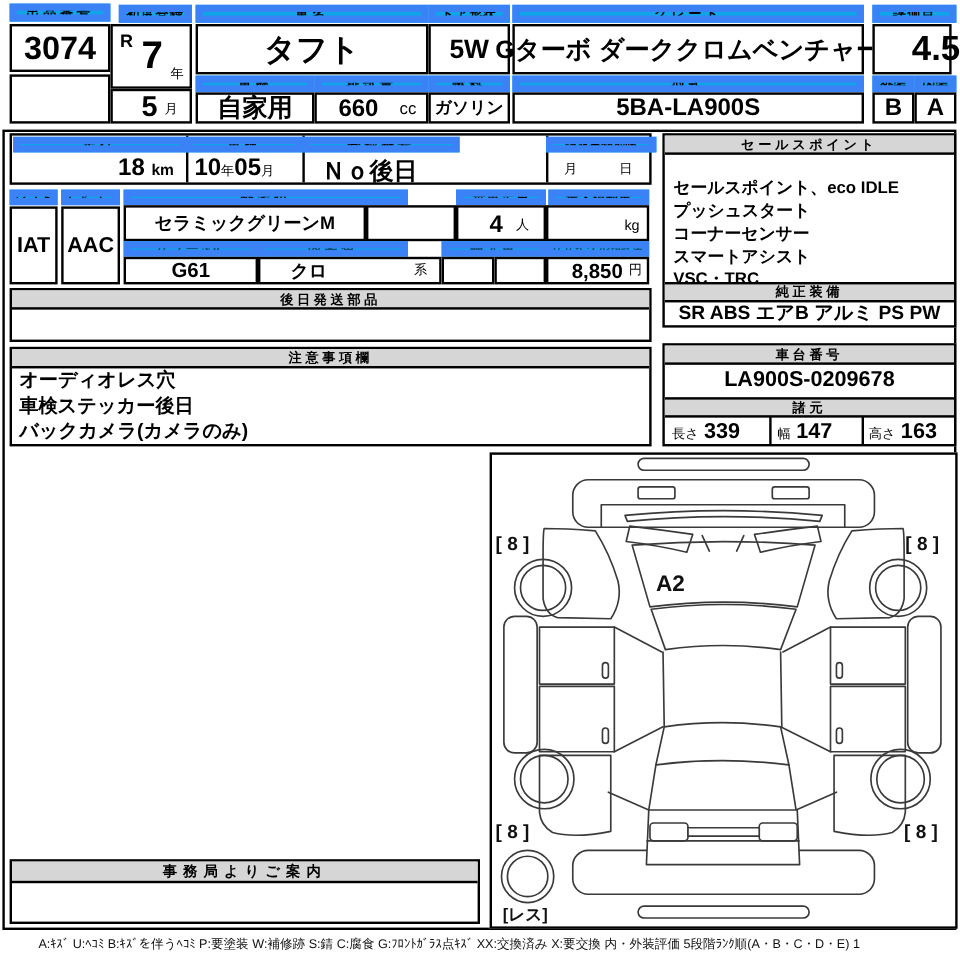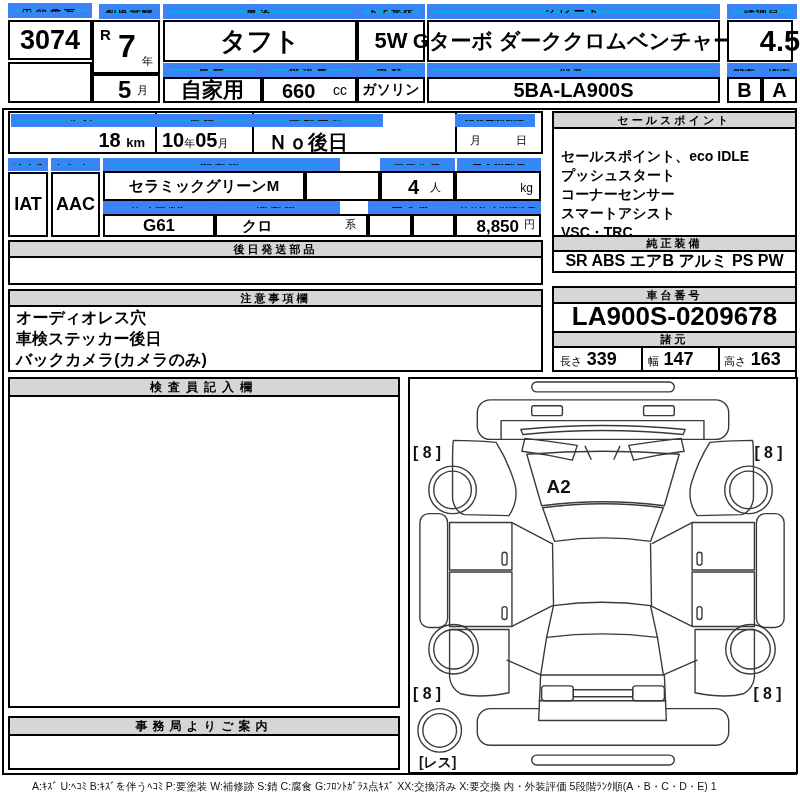--- a/index.html
+++ b/index.html
@@ -68,21 +68,21 @@
 
   <div class="outer"></div>
 
   <div class="bx" style="left:8px;top:111px;width:535px;height:43px;">
     <div class="vl" style="left:145px;top:0;height:39px;"></div>
     <div class="vl" style="left:242px;top:0;height:39px;"></div>
     <div class="vl" style="left:445px;top:0;height:39px;"></div>
     <div class="gh" style="left:1px;top:1px;width:144px;height:13px;">走行</div>
     <div class="gh" style="left:145px;top:1px;width:97px;height:13px;">車検</div>
     <div class="gh" style="left:242px;top:1px;width:131px;height:13px;">登録番号</div>
-    <div class="gh" style="left:445px;top:1px;width:80px;height:13px;letter-spacing:0;font-size:10px;">譲渡書類期限</div>
+    <div class="gh" style="left:445px;top:1px;width:92px;height:13px;letter-spacing:0;font-size:10px;">譲渡書類期限</div>
     <div class="lv" style="right:396px;top:16px;font-size:20px;">
       <span>18</span>&nbsp;<span style="font-size:13px;">km</span>
     </div>
     <div class="lv" style="left:152px;top:16px;font-size:20px;">
       <span>10</span>
         <span class="sm">年</span>
         <span>05</span>
         <span class="sm">月</span>
     </div>
     <div class="lv" style="left:258px;top:16px;font-size:20px;">Ｎｏ後日</div>
@@ -147,38 +147,35 @@
       <div>コーナーセンサー</div>
       <div>スマートアシスト</div>
       <div>VSC・TRC</div>
     </div>
     <div class="hin" style="top:122px;height:13px;border-top:2px solid #000;">純正装備</div>
     <div class="cv" style="left:0;right:0;top:138px;height:20px;font-size:16px;">SR ABS エアB アルミ PS PW</div>
   </div>
 
   <div class="bx" style="left:552px;top:286px;width:245px;height:86px;">
     <div class="hin">車台番号</div>
-    <div class="cv" style="left:0;right:0;top:15px;height:27px;font-size:26px;">LA900S-0209678</div>
+    <div class="cv" style="left:0;right:0;top:15px;height:27px;font-size:18px;">LA900S-0209678</div>
     <div class="hin" style="top:43px;height:13px;border-top:2px solid #000;">諸元</div>
     <div class="vl" style="left:87px;top:59px;height:23px;"></div>
     <div class="vl" style="left:164px;top:59px;height:23px;"></div>
     <div class="lv" style="left:6px;top:61px;">
       <span class="sm">長さ</span>&nbsp;<span style="font-size:18px;">339</span>
     </div>
     <div class="lv" style="left:94px;top:61px;">
       <span class="sm">幅</span>&nbsp;<span style="font-size:18px;">147</span>
     </div>
     <div class="lv" style="left:170px;top:61px;">
       <span class="sm">高さ</span>&nbsp;<span style="font-size:18px;">163</span>
     </div>
   </div>
 
-  <div class="bx" style="left:8px;top:377px;width:392px;height:331px;">
-    <div class="hin" style="height:16px;font-size:12px;letter-spacing:6px;">検査員記入欄</div>
-  </div>
 
   <div class="bx" style="left:8px;top:716px;width:392px;height:54px;">
     <div class="hin" style="height:16px;font-size:12px;letter-spacing:5px;">事務局よりご案内</div>
   </div>
 
   <div class="bx" style="left:408px;top:377px;width:390px;height:397px;">
     <svg width="386" height="393" viewBox="408 377 390 397" style="position:absolute;left:0;top:0;">
       <g stroke="#3a3a3a" stroke-width="1.4" fill="none" stroke-linejoin="round" stroke-linecap="round">
 
         <rect x="531" y="380" width="144" height="10" rx="5"></rect>

